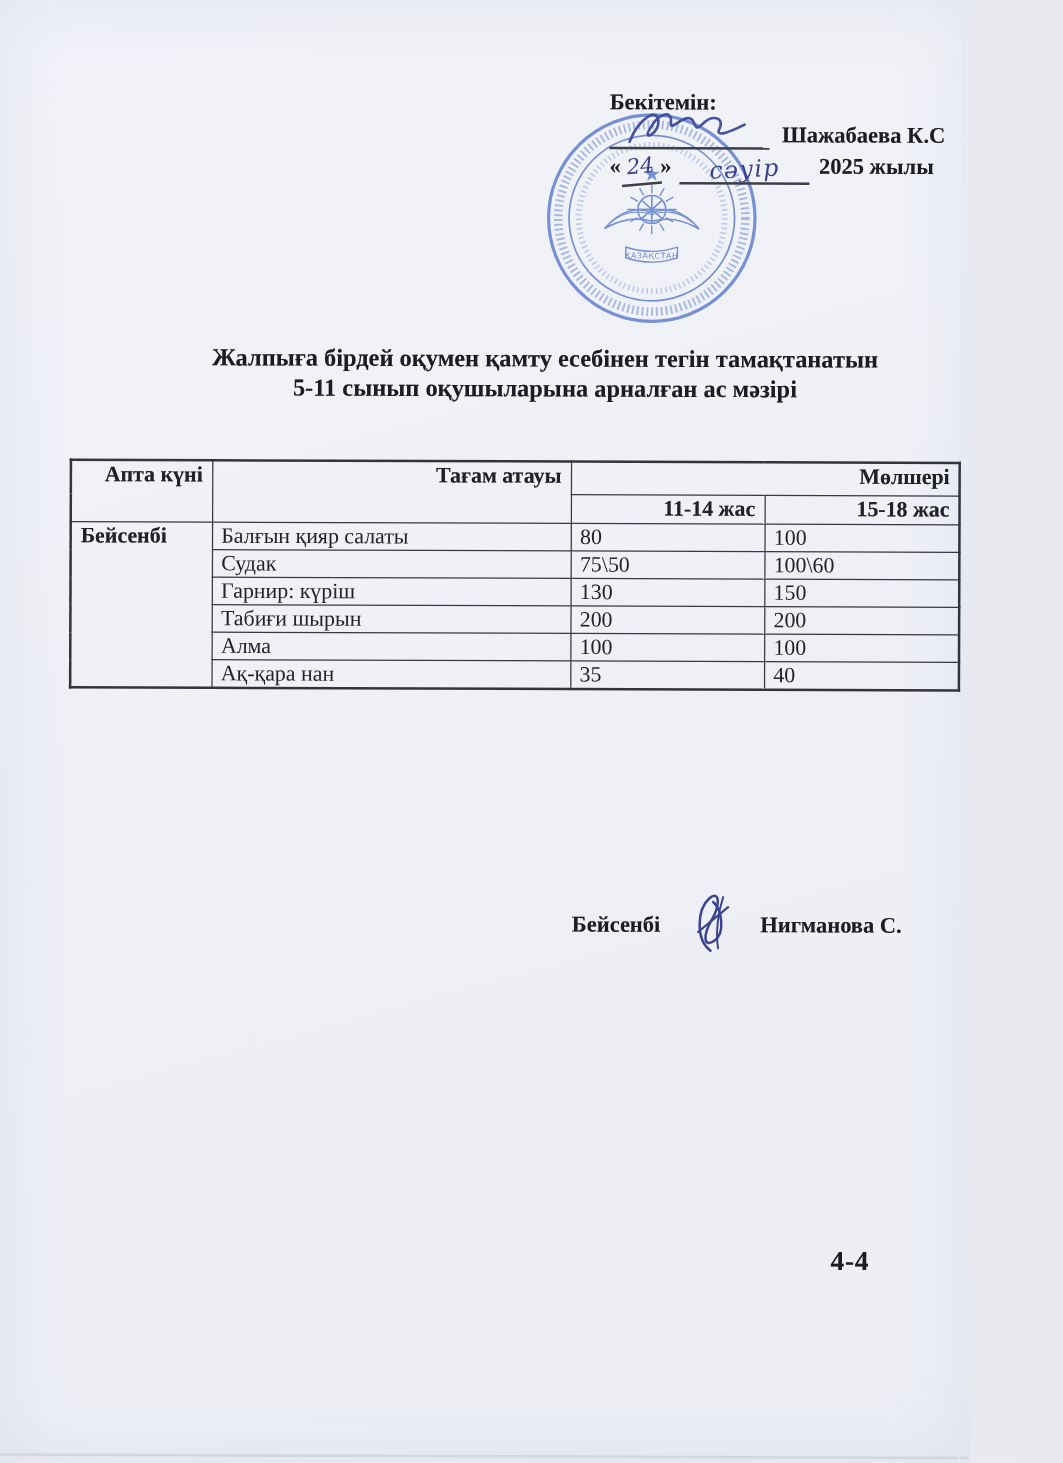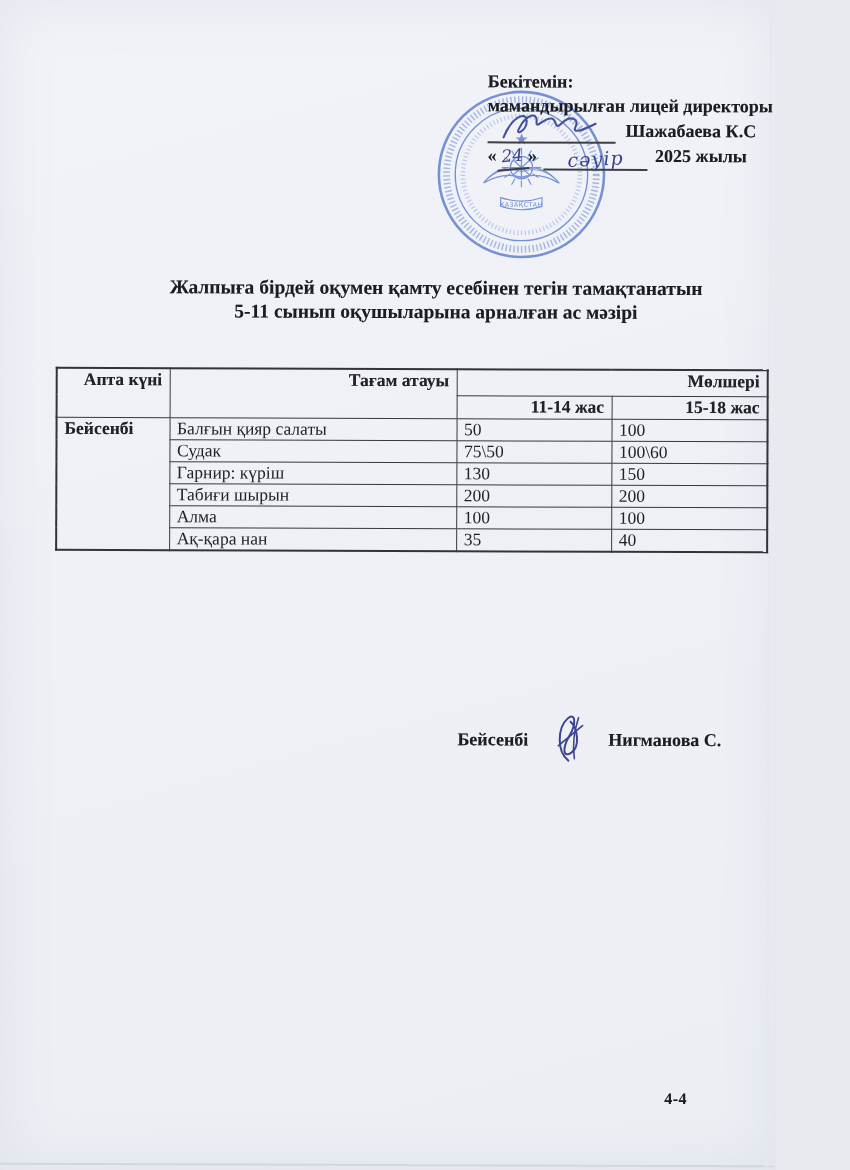--- a/index.html
+++ b/index.html
@@ -80,22 +80,22 @@
   
   .signoff{
     position:absolute;left:458px;top:729px;z-index:2;
     font-weight:bold;font-size:18px;display:flex;align-items:flex-start;
     text-shadow:0 0 .5px rgba(30,30,50,.4);
   }
   .nurse-sig{width:46px;height:52px;margin:-18px 16px 0 18px;}
 
   
   .page-num{
-    position:absolute;left:666px;top:1089px;z-index:2;
-    font-weight:bold;font-size:16px;letter-spacing:.5px;
+    position:absolute;left:666px;top:995px;z-index:2;
+    font-weight:bold;font-size:22px;letter-spacing:.5px;
     text-shadow:0 0 .5px rgba(30,30,50,.4);
   }
 </style>
 </head>
 <body>
 
 <div class="page">
   <div class="sheet">
 
     <div class="stamp">
@@ -121,21 +121,20 @@
 
             <path d="M76,127 Q100,135 124,127 L124,137 Q100,145 76,137 Z" stroke-width="1.3"></path>
           </g>
           <text x="100" y="137.5" text-anchor="middle" font-size="7.2" letter-spacing="0.6" fill="#4f6fc0" stroke="none" font-family="DejaVu Sans, sans-serif">ҚАЗАҚСТАН</text>
         </g>
       </svg>
     </div>
 
     <div class="approval">
       <div class="row">Бекітемін:</div>
-      <div class="row">мамандырылған лицей директоры</div>
       <div class="sig-row">
         <span class="blank-line">
           <svg class="director-sig" viewBox="0 0 100 40">
             <path d="M4,30 C12,10 26,3 27,13 C28,23 14,30 20,20 C27,7 38,4 37,14 C36,23 44,10 52,11 C58,12 54,24 63,15 C70,8 80,10 76,19 C72,27 84,22 96,16" fill="none" stroke="#4450a0" stroke-width="2.1" stroke-linecap="round"></path>
           </svg>
         </span><span class="name-after">Шажабаева К.С</span>
       </div>
       <div class="date-row">
         <span>«</span><span class="hand hand-day">24</span><span>»</span><span class="month-line"><span class="hand hand-month">сәуір</span></span><span>2025 жылы</span>
       </div>
@@ -161,21 +160,21 @@
         </tr>
         <tr class="sub">
           <th>11-14 жас</th>
           <th>15-18 жас</th>
         </tr>
       </thead>
       <tbody>
         <tr>
           <td class="day-cell" rowspan="6">Бейсенбі</td>
           <td>Балғын қияр салаты</td>
-          <td>50</td>
+          <td>80</td>
           <td>100</td>
         </tr>
         <tr>
           <td>Судак</td>
           <td>75\50</td>
           <td>100\60</td>
         </tr>
         <tr>
           <td>Гарнир: күріш</td>
           <td>130</td>

